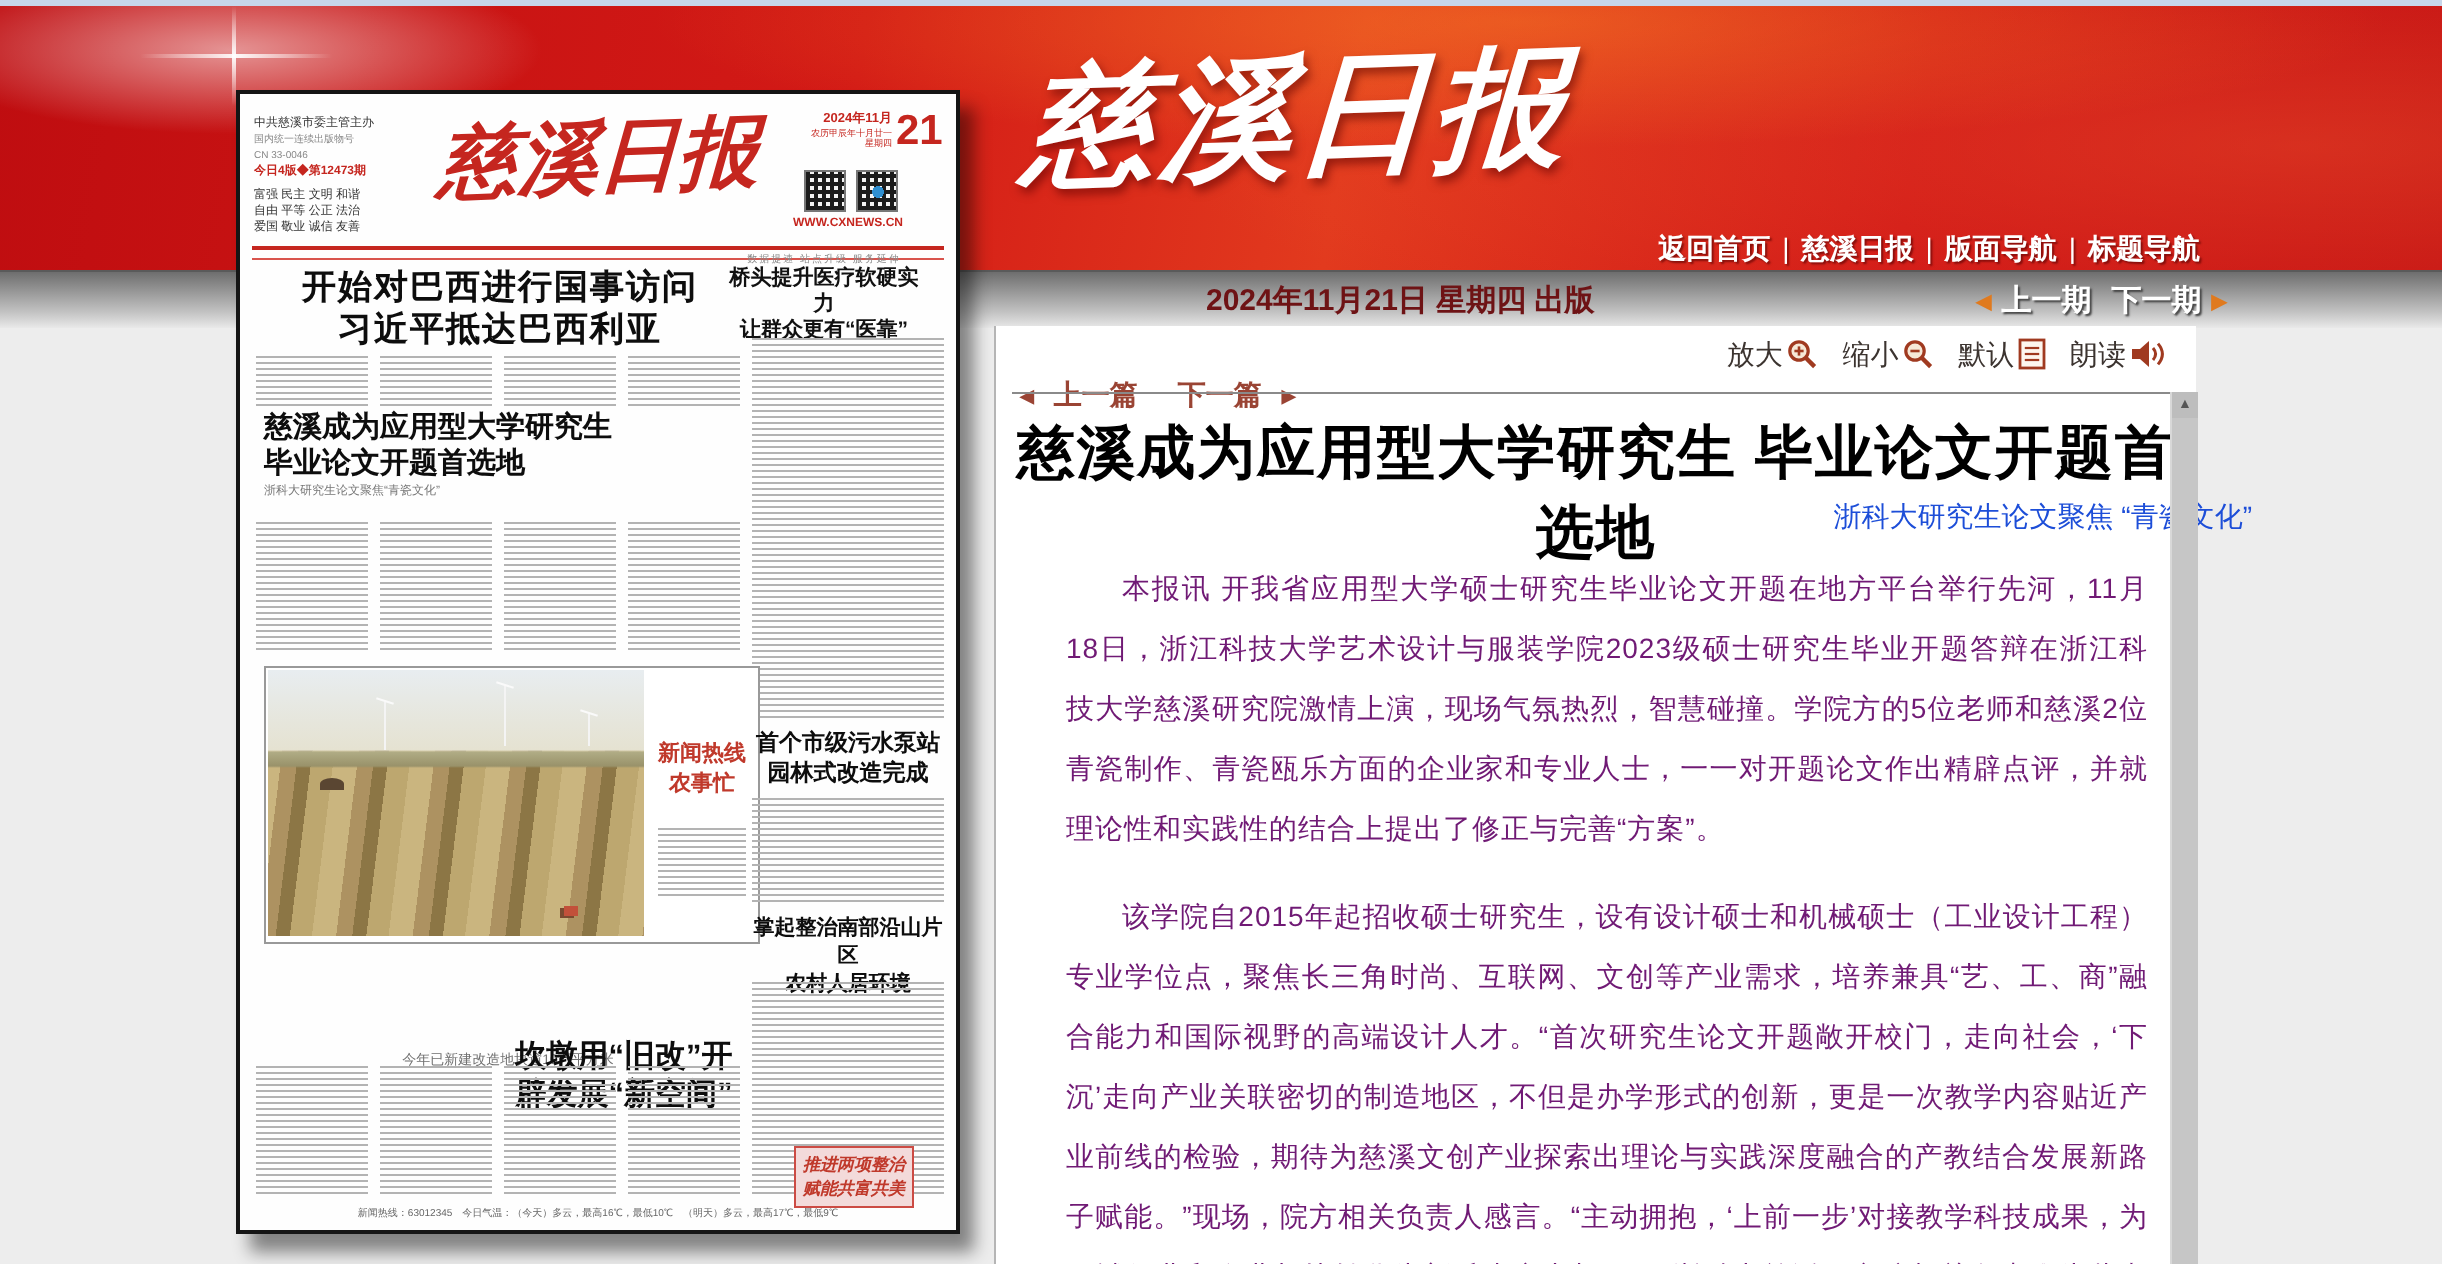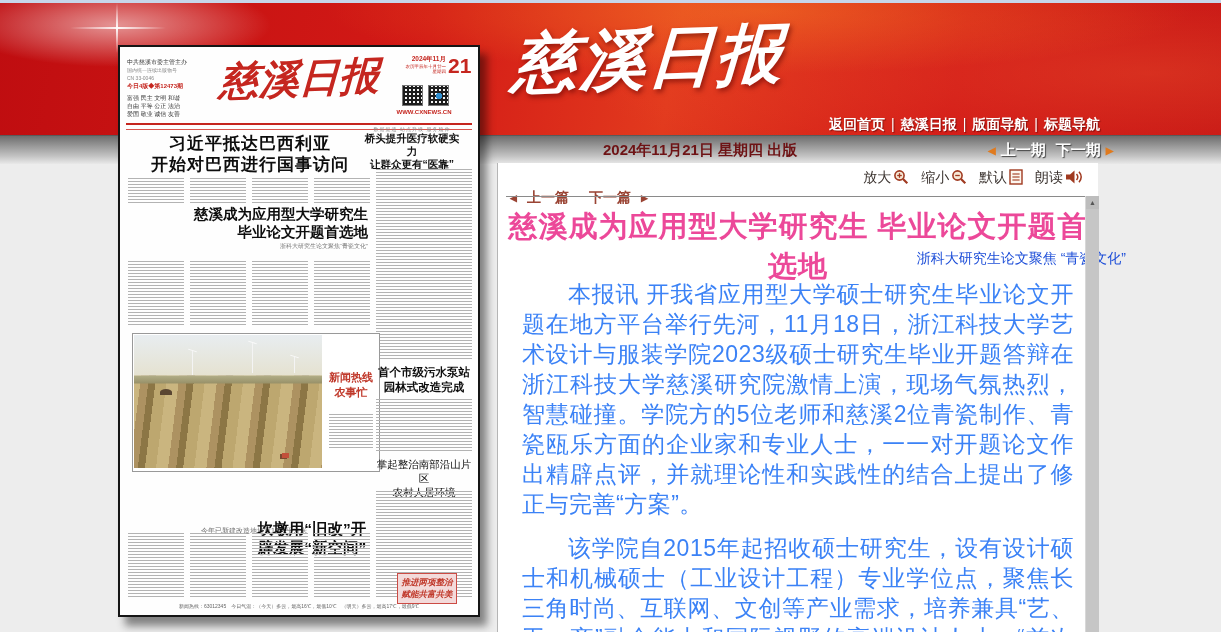--- a/index.html
+++ b/index.html
@@ -72,21 +72,21 @@
     border-top:2px solid #c5261f;border-bottom:1px solid #d9544d;}
 
   .hl1{left:8px;top:86px;width:244px;text-align:center;font-size:17px;line-height:21px;
     font-weight:900;color:#0d0d0d;letter-spacing:1px;}
   .hl1 div{position:static;}
 
   .rt{left:244px;top:79px;width:96px;text-align:center;}
   .rt .eyebrow{position:static;font-size:5px;color:#8a8a8a;letter-spacing:1px;}
   .rt .h{position:static;font-size:10.5px;line-height:13px;font-weight:bold;color:#111;}
 
-  .hl-mid{left:12px;top:158px;width:236px;text-align:right;font-size:14.5px;line-height:18px;
+  .hl-mid{left:12px;top:158px;width:236px;text-align:left;font-size:14.5px;line-height:18px;
     font-weight:900;color:#0d0d0d;}
   .hl-mid div{position:static;}
   .hl-mid .sub{font-size:6px;line-height:10px;font-weight:normal;color:#777;}
 
   .ft{background-image:repeating-linear-gradient(180deg,#b3b3b3 0 1px,transparent 1px 3px);}
 
   .pframe{left:12px;top:286px;width:246px;height:137px;border:1px solid #999;background:#fff;}
   .photo{left:1px;top:1px;width:188px;height:133px;overflow:hidden;
     background:
       linear-gradient(180deg,#e8edf0 0px,#e5e2d1 40px,rgba(0,0,0,0) 41px),
@@ -101,21 +101,21 @@
   .tractor{left:148px;top:118px;width:7px;height:5px;background:#c2503a;box-shadow:-2px 1px 0 #7a4a30;}
   .photo-cap{left:192px;top:36px;width:52px;text-align:center;color:#c0392b;font-weight:bold;
     font-size:11px;line-height:15px;}
   .photo-cap div{position:static;}
   .cap-ft{left:196px;top:80px;width:44px;height:34px;}
 
   .pump{left:256px;top:318px;width:96px;text-align:center;font-size:11.5px;line-height:15px;
     font-weight:900;color:#0d0d0d;}
   .pump div{position:static;}
   .zq{left:256px;top:410px;width:96px;text-align:center;font-size:10.5px;line-height:14px;
-    font-weight:400;color:#0d0d0d;}
+    font-weight:700;color:#0d0d0d;}
   .zq div{position:static;}
 
   .hl-kd{left:18px;top:440px;width:232px;text-align:center;font-weight:900;color:#0d0d0d;
     font-size:15.5px;line-height:19px;margin-top:32px;}
   .hl-kd .sub{position:static;display:block;font-size:7px;font-weight:normal;color:#6f6f6f;margin-top:2px;}
 
   .promo{left:277px;top:526px;width:58px;height:27px;border:1px solid #cc4b44;background:#f3dada;
     color:#c0392b;font-weight:bold;font-style:italic;font-size:8.5px;line-height:12px;
     text-align:center;padding-top:2px;}
   .promo div{position:static;}
@@ -125,24 +125,24 @@
   
   .panel{left:497px;top:163px;width:600px;height:469px;background:#fff;border-left:1px solid #b5b5b5;}
   .atoolbar-left{position:absolute;left:12px;top:26px;font-size:14px;font-weight:bold;color:#9a4434;white-space:nowrap;}
   .atoolbar-left .arr{font-size:9px;vertical-align:1px;}
   .atoolbar-left .lbl{margin:0 10px;cursor:pointer;}
   .atoolbar-right{position:absolute;right:14px;top:6px;font-size:14px;color:#3c3430;white-space:nowrap;}
   .tool{margin-left:8px;cursor:pointer;text-align:right;}
   .tool svg{vertical-align:-3px;margin-left:2px;}
   .atool-sep{position:absolute;left:8px;right:6px;top:33px;border-bottom:1px solid #8a8a8a;}
   .a-title{position:absolute;left:0;top:44px;width:100%;text-align:center;font-size:29px;
-    font-weight:bold;color:#ec4899;letter-spacing:1px;}
+    font-weight:bold;color:#000000;letter-spacing:1px;}
   .a-sub{position:absolute;left:0;top:87px;width:100%;text-align:right;font-size:14px;color:#1d4ed8;padding-left:28px;}
   .a-body{position:absolute;left:0;top:116px;width:100%;padding:0 24px;box-sizing:border-box;}
-  .a-body p{margin:0 0 14px 0;font-size:23px;line-height:30px;color:#3b82f6;
+  .a-body p{margin:0 0 14px 11px;font-size:14px;line-height:30px;color:#701a75;
     text-indent:2em;text-align:justify;letter-spacing:.5px;}
 
   
   .sbar{left:1085px;top:196px;width:13px;height:436px;background:#c6c6c6;border-left:1px solid #d8d8d8;}
   .sbar-up{position:absolute;left:0;top:0;width:13px;height:13px;background:#bdbdbd;color:#555;
     font-size:7px;line-height:13px;text-align:center;cursor:pointer;}
 </style>
 </head>
 <body>
 
@@ -182,22 +182,22 @@
       <div class="d3">星期四</div>
     </div>
     <div class="mh-day">21</div>
     <div class="qr qr1"></div>
     <div class="qr qr2"></div>
     <div class="mh-site">WWW.CXNEWS.CN</div>
   </div>
   <div class="mh-rule"></div>
 
   <div class="hl1">
+    <div>开始对巴西进行国事访问</div>
     <div>习近平抵达巴西利亚</div>
-    <div>开始对巴西进行国事访问</div>
   </div>
 
   <div class="rt">
     <div class="eyebrow">数据提速 站点升级 服务延伸</div>
     <div class="h">桥头提升医疗软硬实力</div>
     <div class="h">让群众更有“医靠”</div>
   </div>
 
   <div class="ft" style="left:8px;top:131px;width:56px;height:26px;"></div>
   <div class="ft" style="left:70px;top:131px;width:56px;height:26px;"></div>

